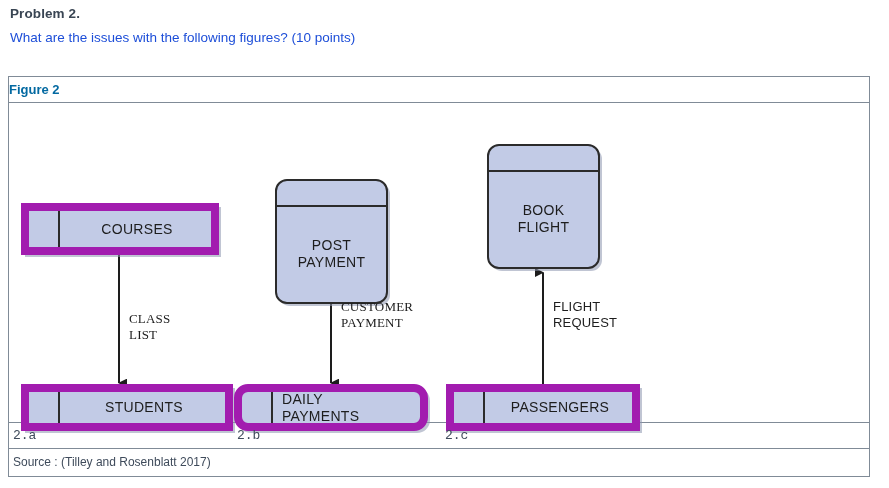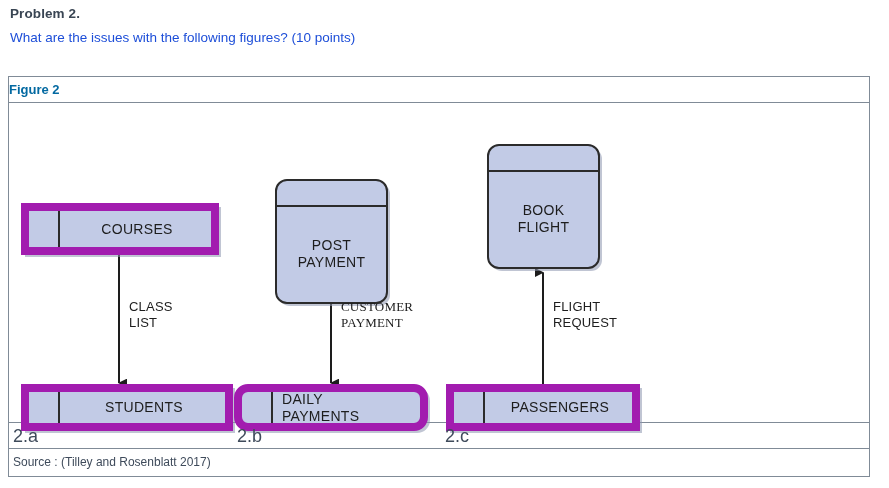--- a/index.html
+++ b/index.html
@@ -86,21 +86,22 @@
     height: 27px;
     position: relative;
     box-sizing: border-box;
     font-size: 13px;
     color: #3f4b5b;
   }
   .sub-label {
     position: absolute;
     top: 4px;
     line-height: 18px;
-    font-size: 18px;
+    font-size: 13px;
+    font-family: Liberation Mono, monospace;
   }
   #source-text {
     position: absolute;
     left: 4px;
     top: 4px;
     line-height: 18px;
     font-size: 12px;
   }
 
   
@@ -221,21 +222,21 @@
       <line x1="322" y1="166" x2="322" y2="281" stroke="#1d1d1d" stroke-width="2" marker-end="url(#arrowhead-down)"></line>
 
       <line x1="534" y1="282" x2="534" y2="170" stroke="#1d1d1d" stroke-width="2" marker-end="url(#arrowhead-up)"></line>
     </svg>
 
     <div class="data-store" style="left:12px; top:100px; width:198px; height:52px;">
       <div class="ds-divider"></div>
       <div class="ds-label centered">COURSES</div>
     </div>
 
-    <div class="flow-label" style="left:120px; top:196px;">CLASS
+    <div class="flow-label" style="left:120px; top:208px;font-family:Liberation Serif, serif;">CLASS
 LIST</div>
 
     <div class="data-store" style="left:12px; top:281px; width:212px; height:47px;">
       <div class="ds-divider"></div>
       <div class="ds-label centered">STUDENTS</div>
     </div>
 
     <div class="process" style="left:266px; top:41px; width:113px; height:125px;margin-top:35px;">
       <div class="pr-divider"></div>
       <div class="pr-label">POST

